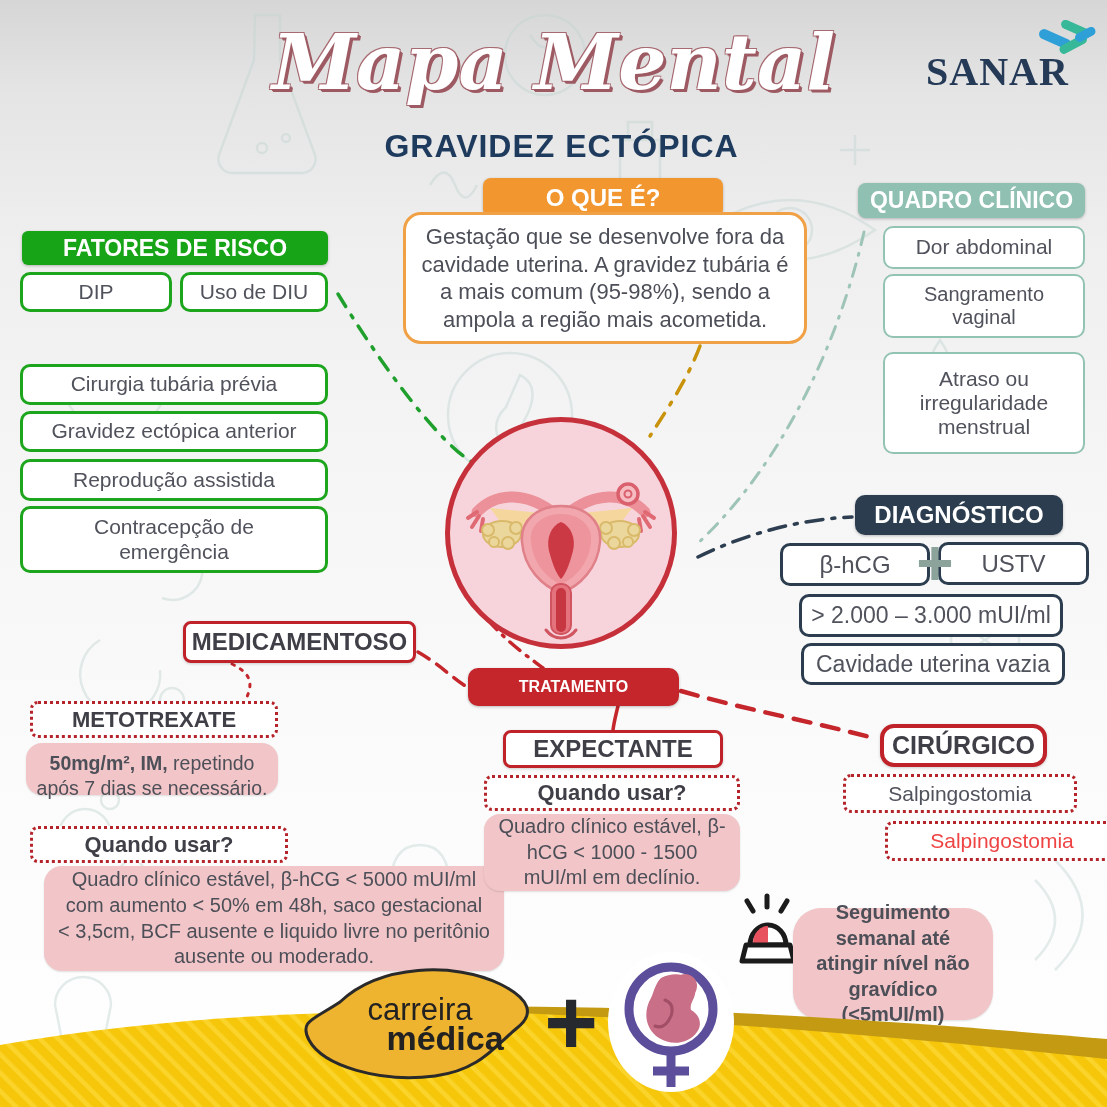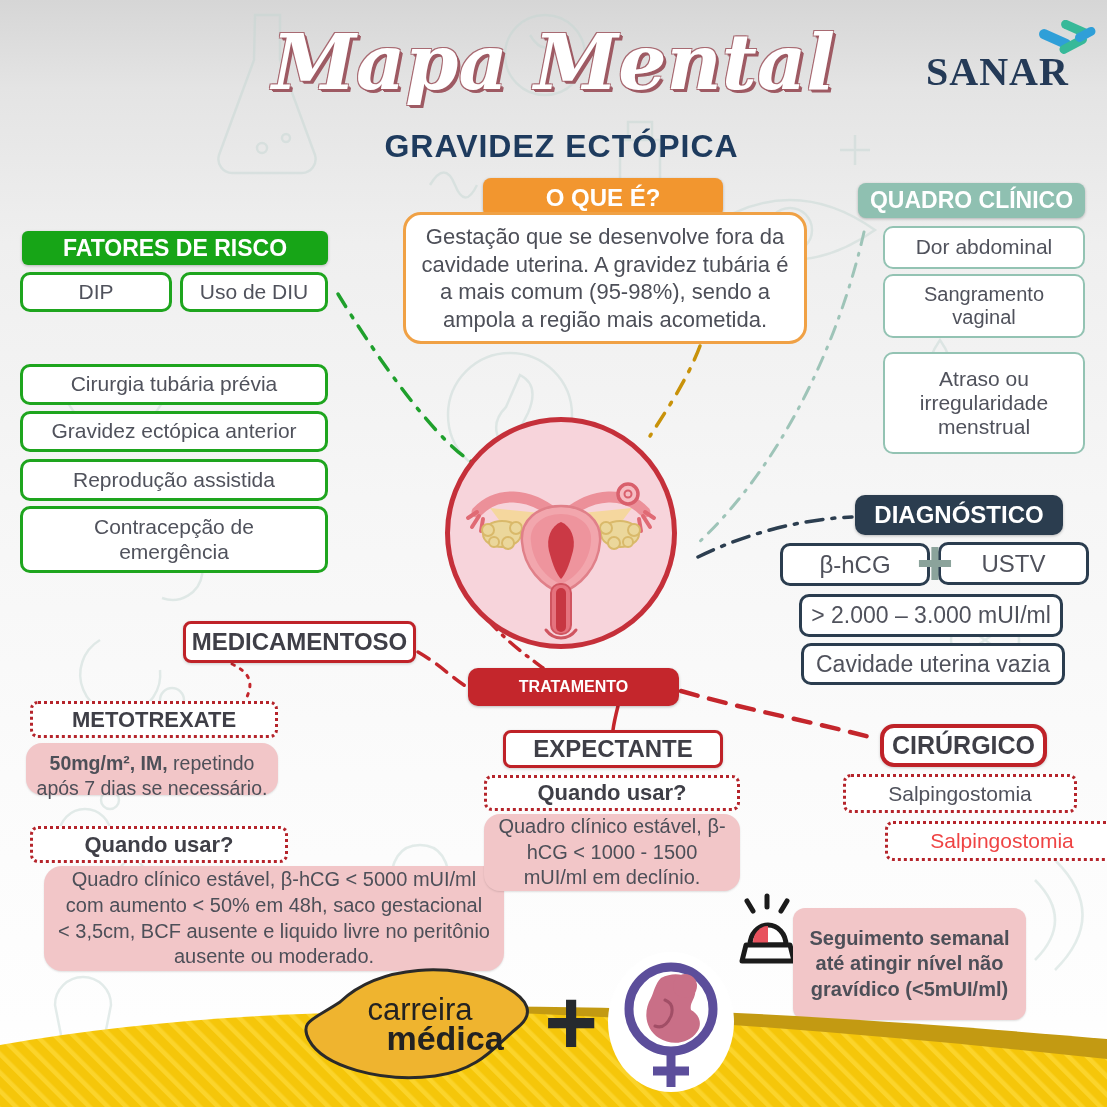--- a/index.html
+++ b/index.html
@@ -162,21 +162,21 @@
   <svg class="abs" style="left:736px;top:893px;" width="64" height="74" viewBox="0 0 64 74">
     <g stroke="#1b1b1b" stroke-width="5" stroke-linecap="round">
       <line x1="17" y1="18" x2="11" y2="8"></line>
       <line x1="31" y1="14" x2="31" y2="3"></line>
       <line x1="45" y1="18" x2="51" y2="8"></line>
     </g>
     <path d="M14,52 a18,20 0 0 1 36,0 z" fill="#ffffff" stroke="#1b1b1b" stroke-width="5"></path>
     <path d="M17,50 a15,17 0 0 1 15,-17 l0,17 z" fill="#e8525e"></path>
     <path d="M10,52 l44,0 l4,16 l-52,0 z" fill="#ffffff" stroke="#1b1b1b" stroke-width="5" stroke-linejoin="round"></path>
   </svg>
-  <div class="abs pinkbox flexc" style="left:793px;top:908px;width:233px;height:112px;font-size:20px;font-weight:bold;padding:6px 12px;border-radius:12px;">Seguimento semanal até atingir nível não gravídico (&lt;5mUI/ml)</div>
+  <div class="abs pinkbox flexc" style="left:793px;top:908px;width:200px;height:112px;font-size:20px;font-weight:bold;padding:6px 12px;border-radius:28px;">Seguimento semanal até atingir nível não gravídico (&lt;5mUI/ml)</div>
 
   <svg class="abs" style="left:0;top:947px;" width="1107" height="160" viewBox="0 0 1107 160">
     <defs>
       <pattern id="diag" width="13" height="13" patternUnits="userSpaceOnUse" patternTransform="rotate(-45)">
         <rect width="13" height="13" fill="#f5c60a"></rect>
         <rect width="4.5" height="13" fill="#fbd42b"></rect>
       </pattern>
     </defs>
     <path d="M380,62 C600,52 900,74 1107,92 L1107,160 L380,160 Z" fill="#c39a12"></path>
     <path d="M0,98 C180,66 380,60 560,68 C740,76 920,92 1107,112 L1107,160 L0,160 Z" fill="url(#diag)"></path>

